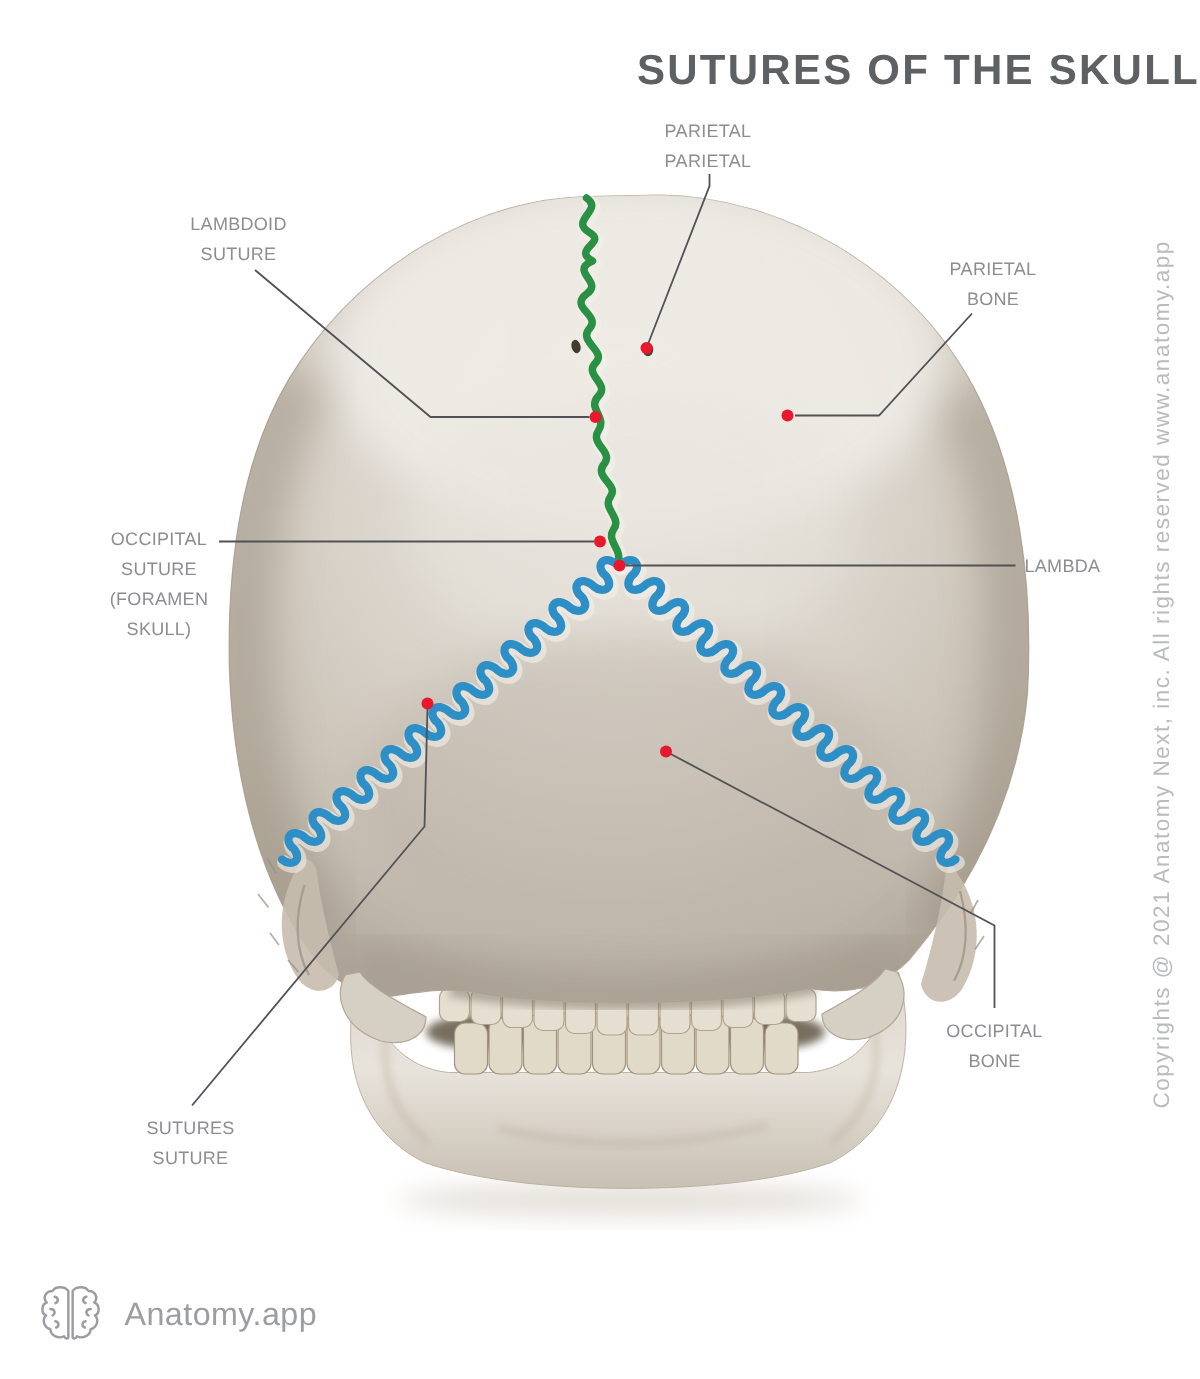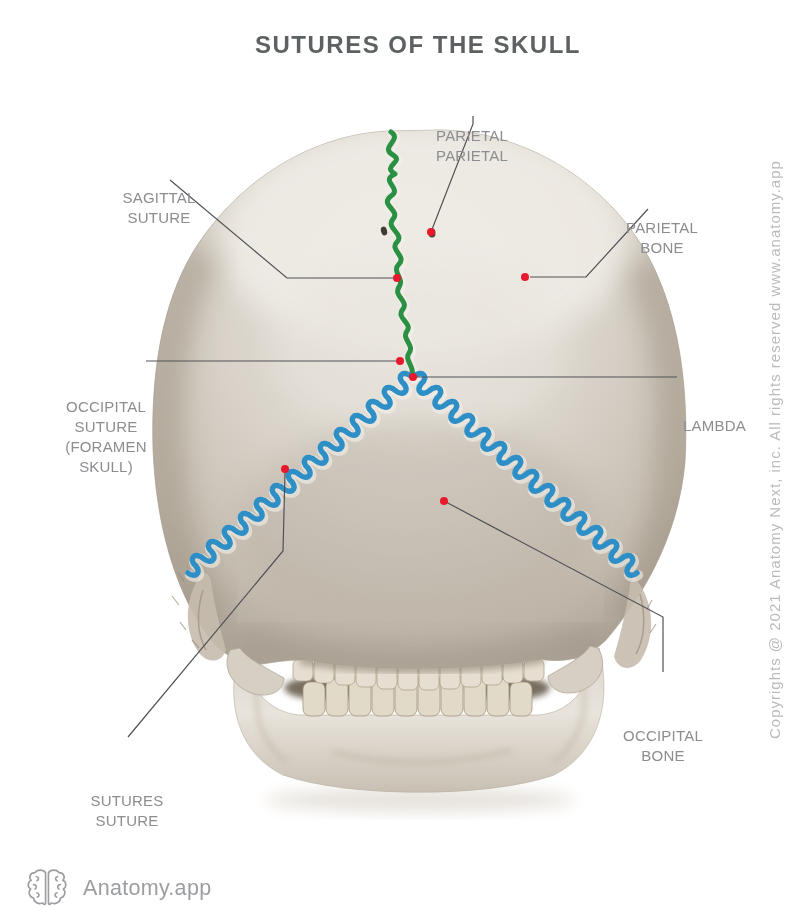--- a/index.html
+++ b/index.html
@@ -1,33 +1,33 @@
 <!DOCTYPE html>
 <html><head>
 <meta charset="utf-8">
 <style>
   html,body{margin:0;padding:0;background:#ffffff;}
   .canvas{position:relative;width:800px;height:919px;background:#ffffff;overflow:hidden;
           font-family:"Liberation Sans", sans-serif;}
   .scene{position:absolute;left:0;top:0;}
-  .title{position:absolute;left:36px;top:31px;width:764px;text-align:center;
-         font-size:24px;font-weight:bold;letter-spacing:1.5px;color:#5e6163;}
+  .title{position:absolute;left:36px;top:31px;width:764px;text-align:right;
+         font-size:28px;font-weight:bold;letter-spacing:1.5px;color:#5e6163;}
   .label{position:absolute;transform:translateX(-50%);width:160px;text-align:center;
-         font-size:15px;line-height:19.5px;letter-spacing:.2px;color:#8b8d90;z-index:5;margin-top:48px;}
+         font-size:12px;line-height:19.5px;letter-spacing:.2px;color:#8b8d90;z-index:5;}
   #lbl-pf{left:472px;top:78px;}
   #lbl-ss{left:159px;top:140px;}
   #lbl-pb{left:662px;top:170px;}
   #lbl-oa{left:106px;top:349px;line-height:20px;}
   #lbl-la{left:683px;top:368px;transform:none;width:auto;text-align:right;}
   #lbl-ls{left:127px;top:743px;}
   #lbl-ob{left:663px;top:678px;}
   .watermark{position:absolute;right:10px;top:115px;height:670px;width:24px;
              writing-mode:vertical-rl;transform:rotate(180deg);text-align:center;
              font-size:15px;letter-spacing:1px;color:#b9bbbd;z-index:4;}
-  .logo{position:absolute;left:24px;bottom:8px;display:flex;align-items:center;gap:13px;z-index:5;}
+  .logo{position:absolute;left:24px;bottom:20px;display:flex;align-items:center;gap:13px;z-index:5;}
   .logo-text{font-size:21.5px;letter-spacing:.3px;color:#9b9da0;}
 </style>
 </head>
 <body>
 
 <div class="canvas">
 
   <svg class="scene" width="800" height="919" viewBox="0 0 800 919">
     <defs>
       <radialGradient id="boneGrad" cx="48%" cy="32%" r="78%">
@@ -159,21 +159,21 @@
     </g>
   </svg>
 
   <div class="title" style="color: rgb(94, 97, 99);">SUTURES OF THE SKULL</div>
 
   <div class="label" id="lbl-pf" style="color: rgb(139, 141, 144);">
     <div>PARIETAL</div>
     <div>PARIETAL</div>
   </div>
   <div class="label" id="lbl-ss" style="color: rgb(139, 141, 144);">
-    <div>SAGITTAL</div>
+    <div>LAMBDOID</div>
     <div>SUTURE</div>
   </div>
   <div class="label" id="lbl-pb" style="color: rgb(139, 141, 144);">
     <div>PARIETAL</div>
     <div>BONE</div>
   </div>
   <div class="label" id="lbl-oa" style="color: rgb(139, 141, 144);">
     <div>OCCIPITAL</div>
     <div>SUTURE</div>
     <div>(FORAMEN</div>

